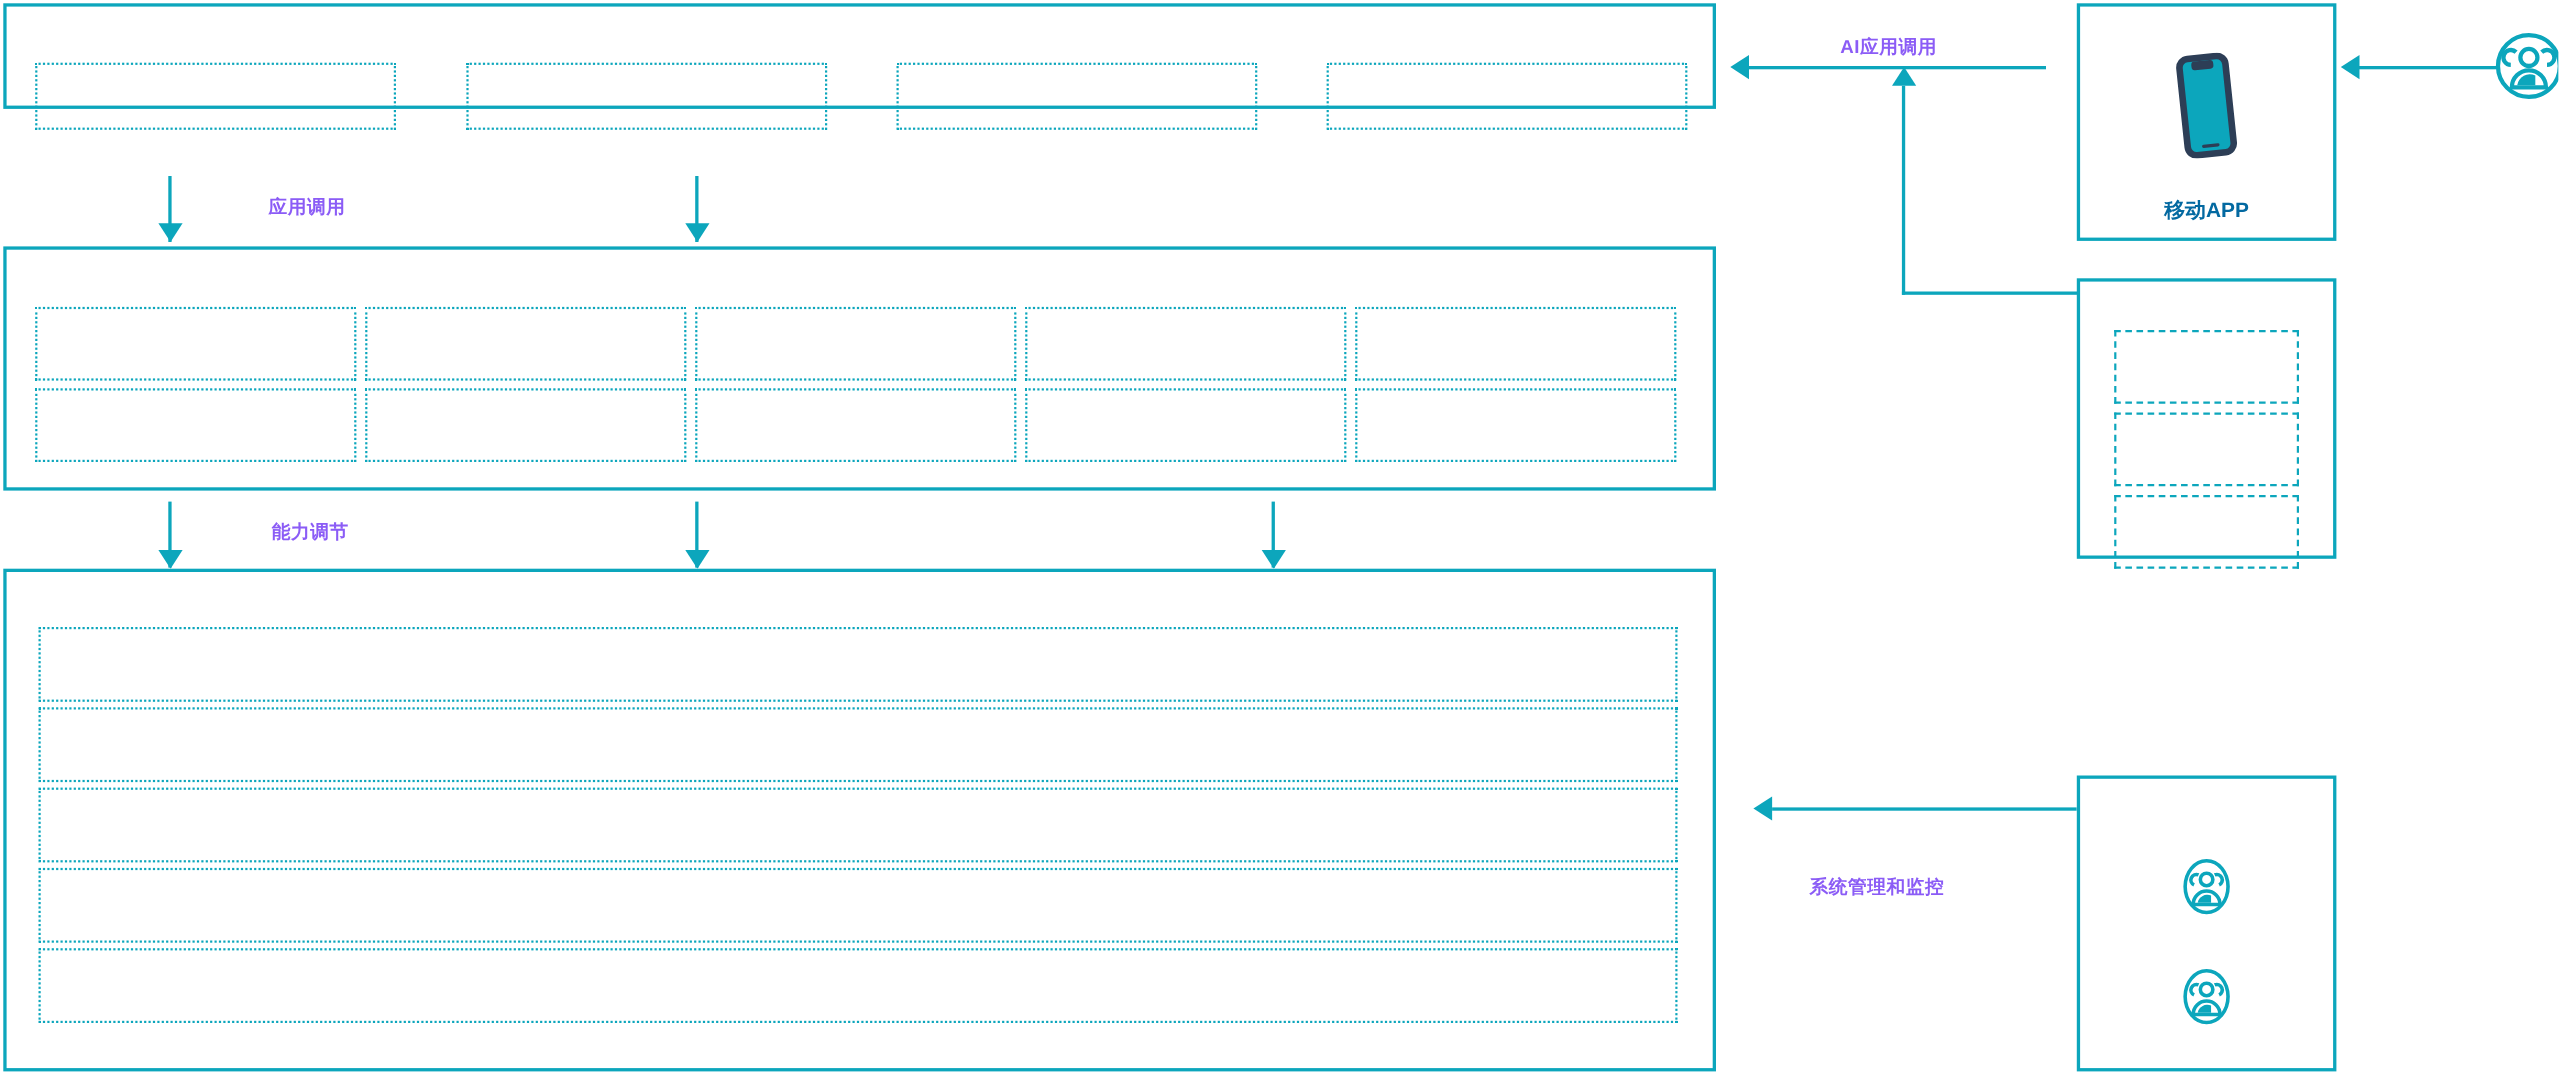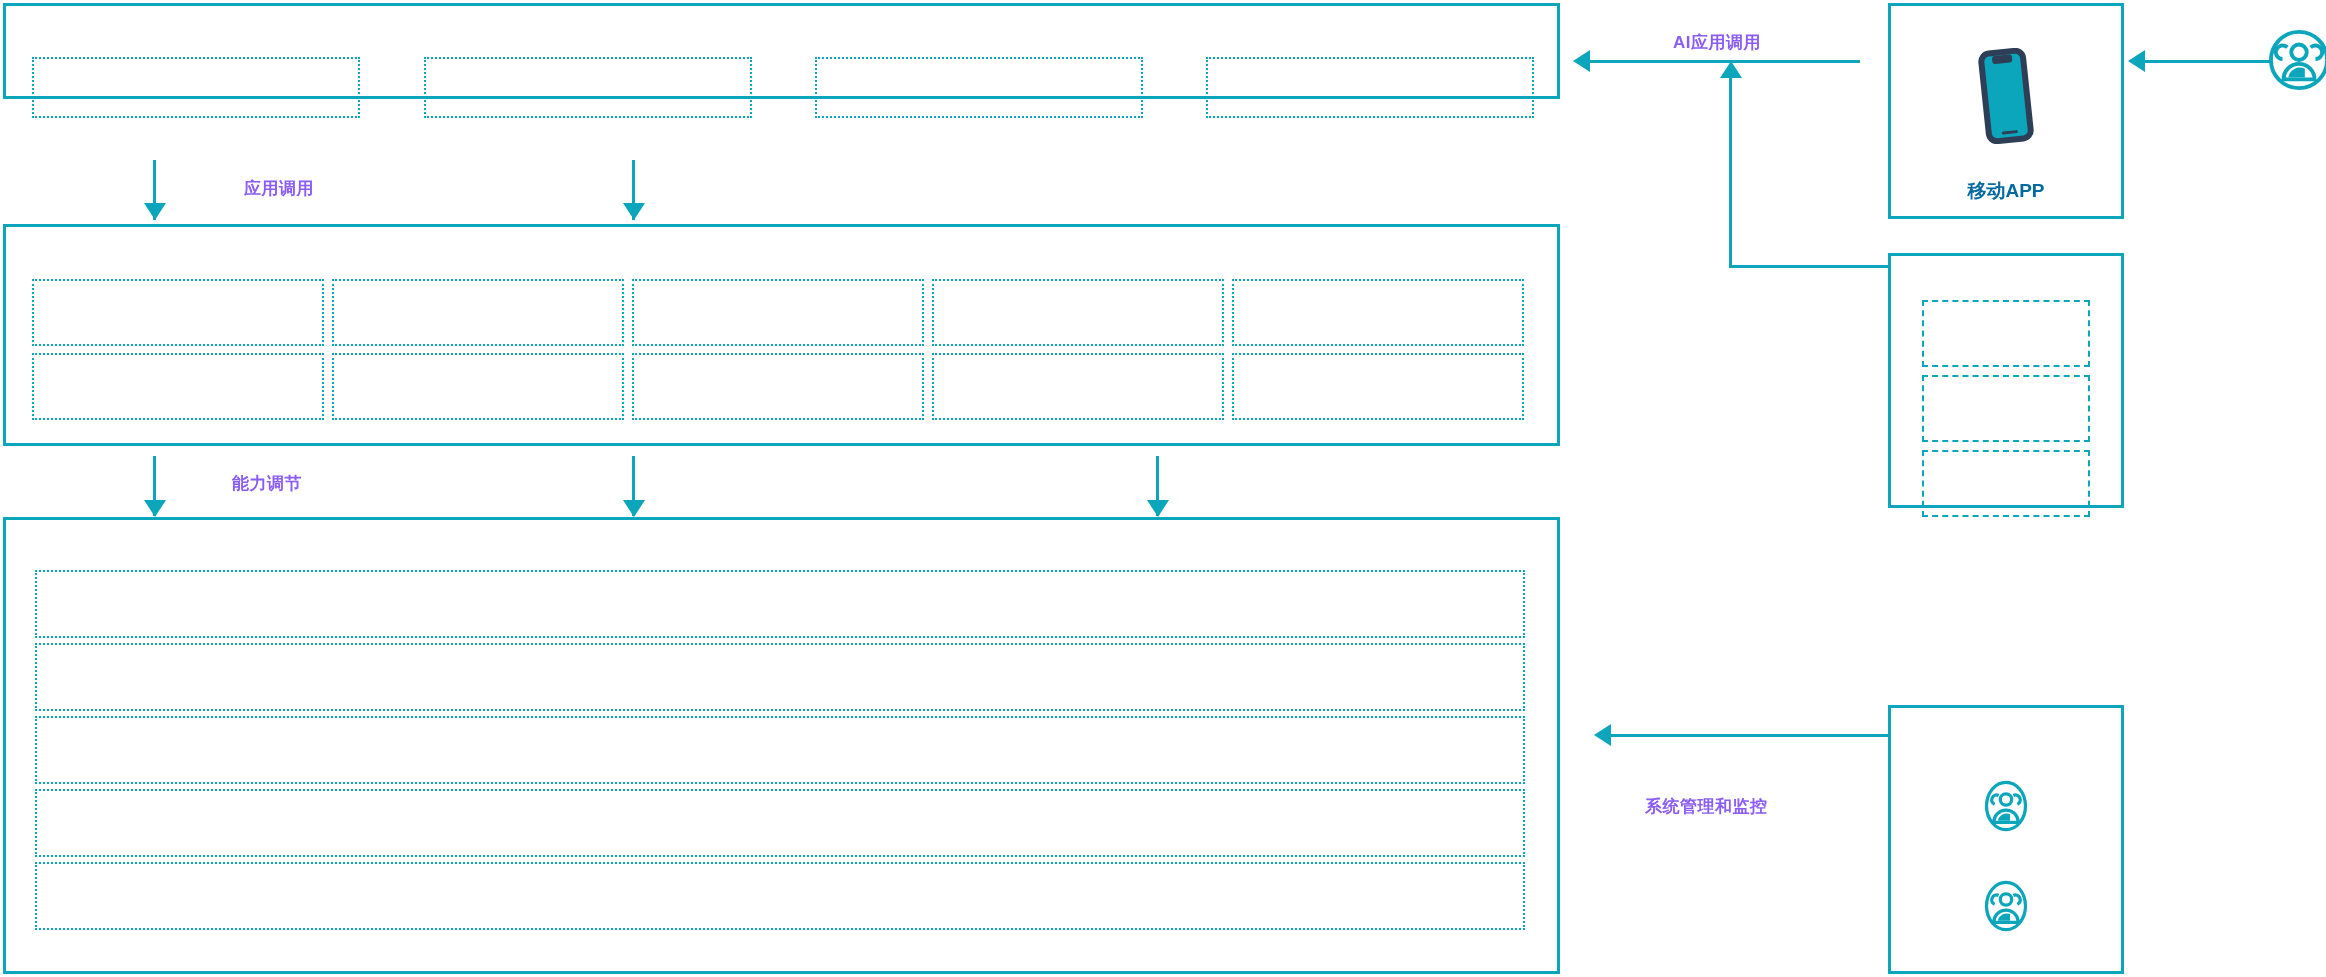--- a/index.html
+++ b/index.html
@@ -136,21 +136,21 @@
 
   <div class="arrow-line-v" style="left:153px; top:456px; width:3px; height:60px;"></div>
   <div class="arrow-head-down" style="left:144px; top:500px;"></div>
 
   <div class="arrow-line-v" style="left:632px; top:456px; width:3px; height:60px;"></div>
   <div class="arrow-head-down" style="left:623px; top:500px;"></div>
 
   <div class="arrow-line-v" style="left:1156px; top:456px; width:3px; height:60px;"></div>
   <div class="arrow-head-down" style="left:1147px; top:500px;"></div>
 
-  <div class="flow-label" style="left:232px; top:472px;">能力调节</div>
+  <div class="flow-label" style="left:247px; top:472px;">能力调节</div>
 
   <div class="panel" style="left:3px; top:517px; width:1557px; height:457px;"></div>
 
   <div class="slot" style="left:35px; top:570px; width:1490px; height:68px;"></div>
   <div class="slot" style="left:35px; top:643px; width:1490px; height:68px;"></div>
   <div class="slot" style="left:35px; top:716px; width:1490px; height:68px;"></div>
   <div class="slot" style="left:35px; top:789px; width:1490px; height:68px;"></div>
   <div class="slot" style="left:35px; top:862px; width:1490px; height:68px;"></div>
 
   <div class="panel" style="left:1888px; top:3px; width:236px; height:216px;"></div>

